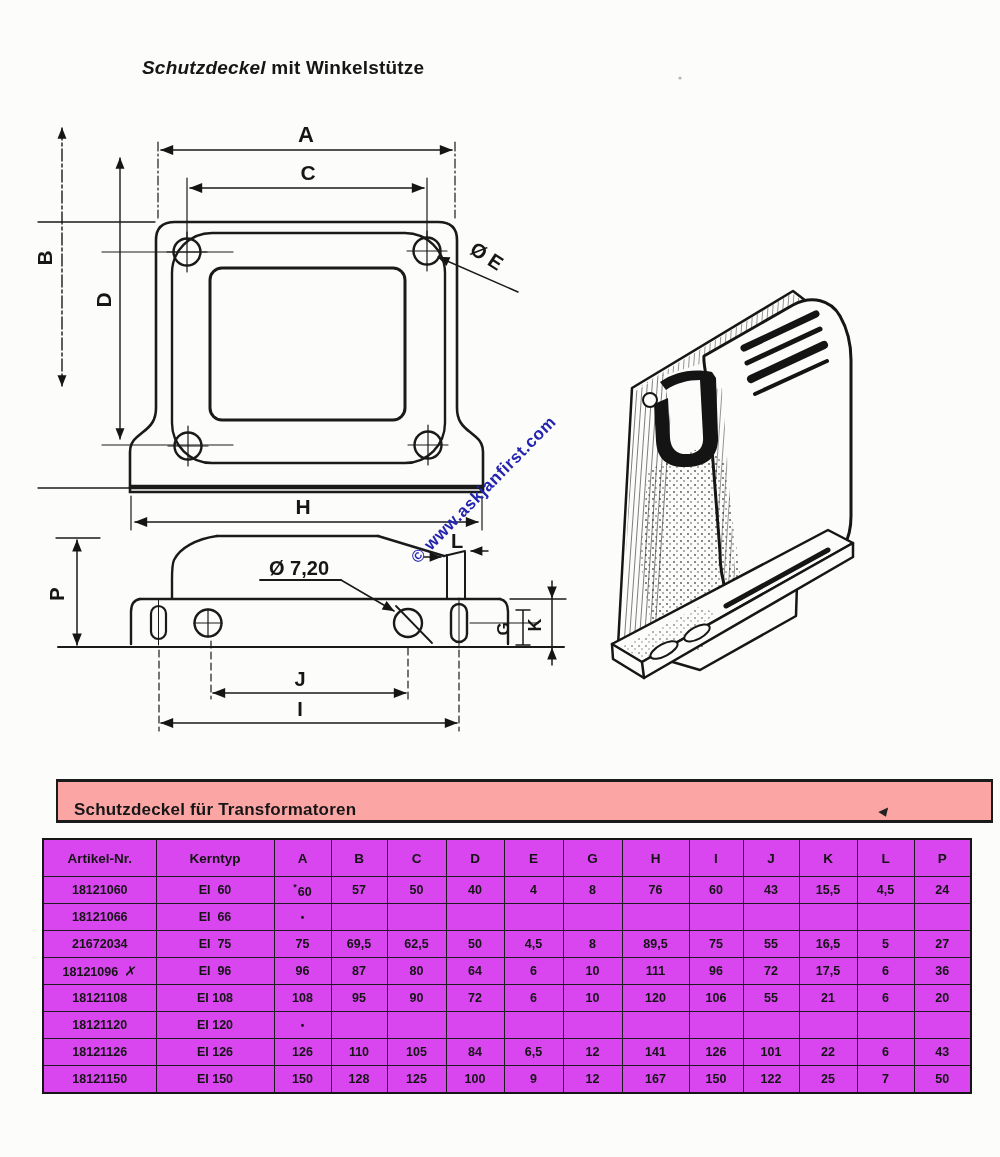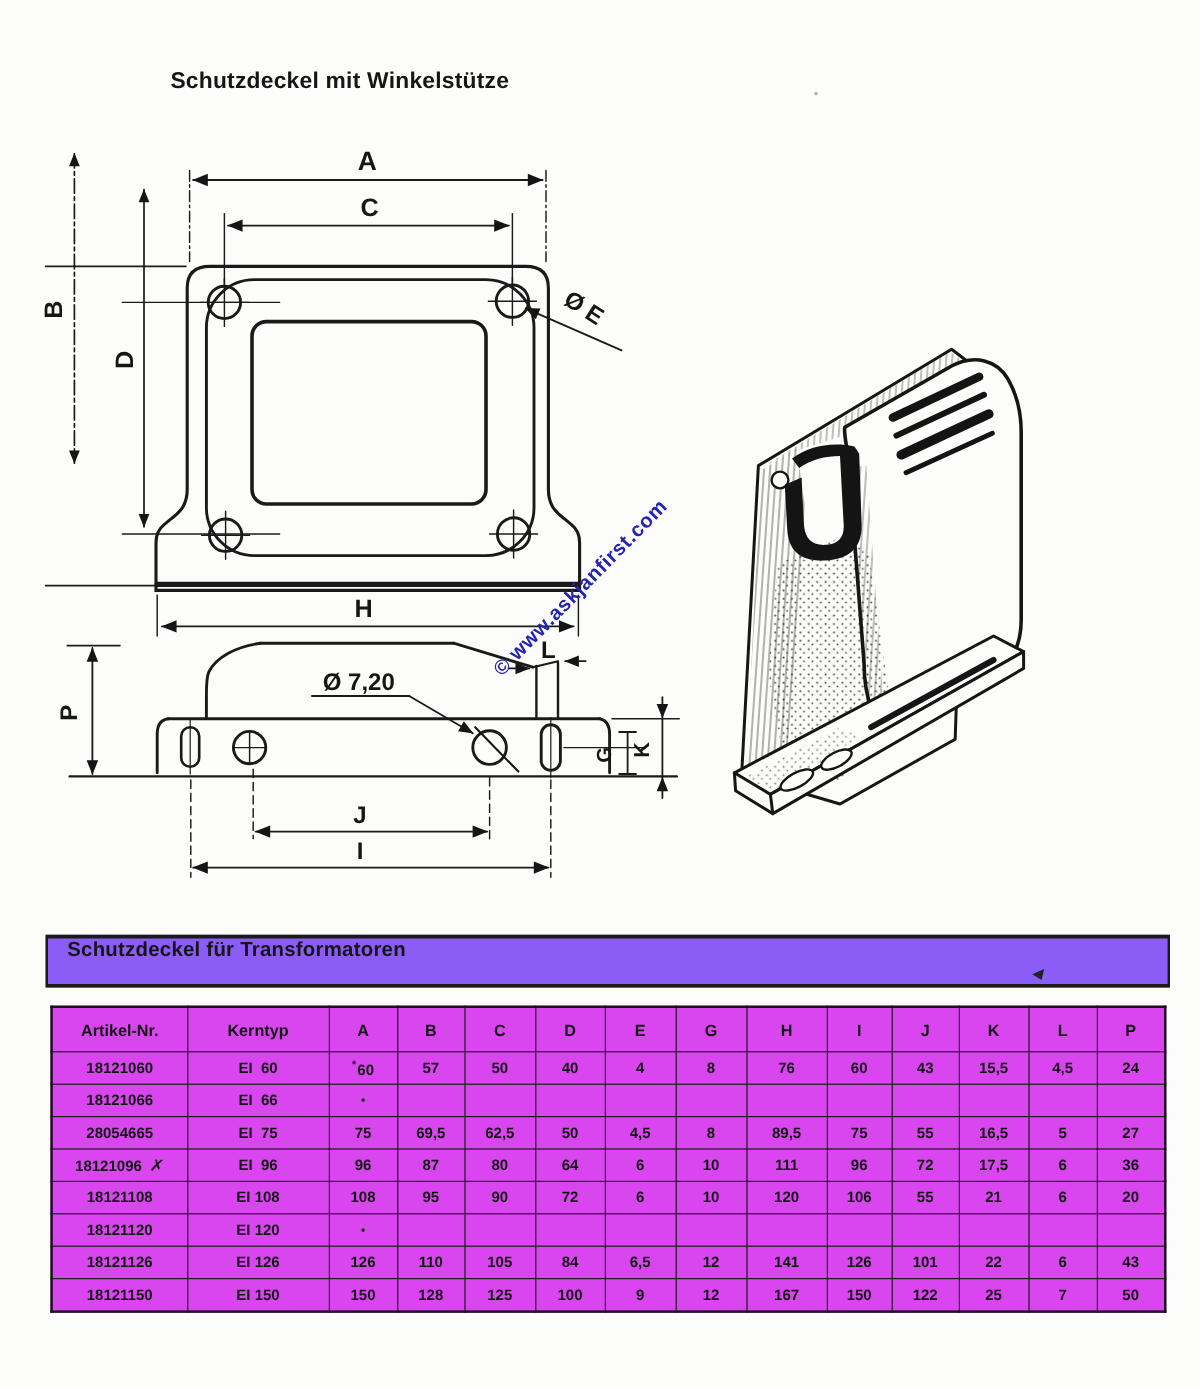--- a/index.html
+++ b/index.html
@@ -3,35 +3,35 @@
 <meta charset="utf-8">
 <style>
   html,body{margin:0;padding:0;background:#e8e8e6;}
   .page{
     position:relative;width:1000px;height:1157px;margin:0 auto;
     background:#fcfcfa;overflow:hidden;
     font-family:"Liberation Sans", sans-serif;color:#161616;
   }
   
   .doc-title{position:absolute;left:142px;top:57px;font-size:19px;letter-spacing:.2px;}
-  .doc-title .b{font-weight:800;}
+  .doc-title .b{font-weight:800;font-style:italic;}
   .doc-title .r{font-weight:700;}
   
   .draw{position:absolute;left:0;top:0;width:1000px;height:1157px;}
   
   .watermark{
     position:absolute;left:348px;top:480px;width:272px;text-align:center;
     transform:rotate(-45.5deg);transform-origin:center;
     font-size:17px;font-weight:600;letter-spacing:.6px;pointer-events:none;
   }
   
   .cap-box{
-    position:absolute;left:38px;top:779px;width:933px;height:38px;
+    position:absolute;left:56px;top:779px;width:933px;height:38px;
     border:2px solid #1b1b1b;border-top-width:3px;border-bottom-width:3px;
-    display:flex;align-items:flex-start;background:#8b5cf6;
+    display:flex;align-items:flex-end;background:#fca5a5;
   }
   .cap-box .cap{font-size:17px;font-weight:700;padding-left:16px;letter-spacing:.2px;}
   .cap-mark{position:absolute;right:102px;top:24px;width:0;height:0;
     border-left:6px solid transparent;border-right:3px solid transparent;
     border-bottom:9px solid #222;transform:rotate(32deg);}
   
   .tbl-wrap{position:absolute;left:42px;top:838px;}
   table.data{border-collapse:collapse;table-layout:fixed;background:#d946ef;
     border:2.5px solid #151515;}
   table.data th,table.data td{
@@ -275,21 +275,21 @@
             <td></td>
             <td></td>
             <td></td>
             <td></td>
             <td></td>
             <td></td>
             <td></td>
             <td></td>
           </tr>
           <tr>
-            <td class="artk">28054665</td>
+            <td class="artk">21672034</td>
             <td>EI  75</td>
             <td>75</td>
             <td>69,5</td>
             <td>62,5</td>
             <td>50</td>
             <td>4,5</td>
             <td>8</td>
             <td>89,5</td>
             <td>75</td>
             <td>55</td>

